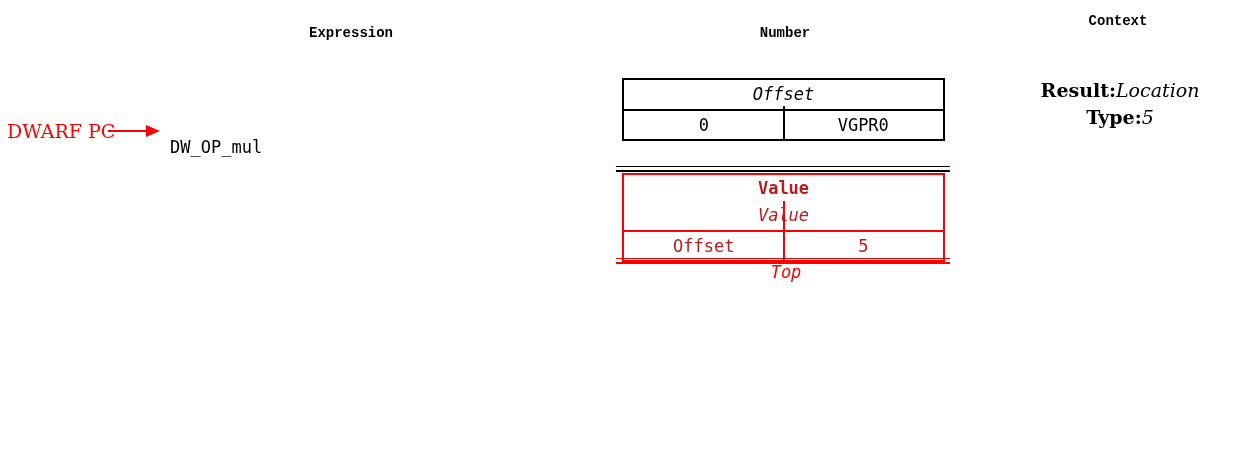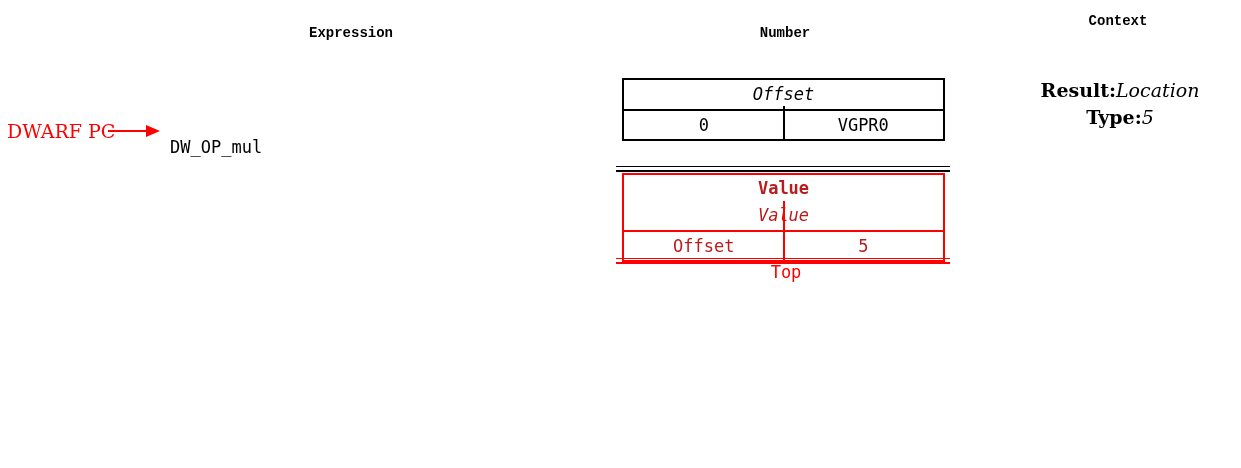--- a/index.html
+++ b/index.html
@@ -85,20 +85,21 @@
     height:3px;
   }
   .rule-black{ top:166px; border-top:1px solid #000000; border-bottom:2px solid #000000; }
   .rule-red  { top:258px; border-top:1px solid #ff0000; border-bottom:2px solid #ff0000; }
   .top-label{
     position:absolute;
     left:786px; top:262px;
     transform:translateX(-50%);
     color:#ff0000;
     font-family:"DejaVu Sans Mono", monospace;
+    font-style:italic;
     font-size:17px;
     white-space:nowrap;
   }
   
   .ctx-line{
     position:absolute;
     transform:translateX(-50%);
     left:1120px;
     font-size:19px;
     line-height:22px;

